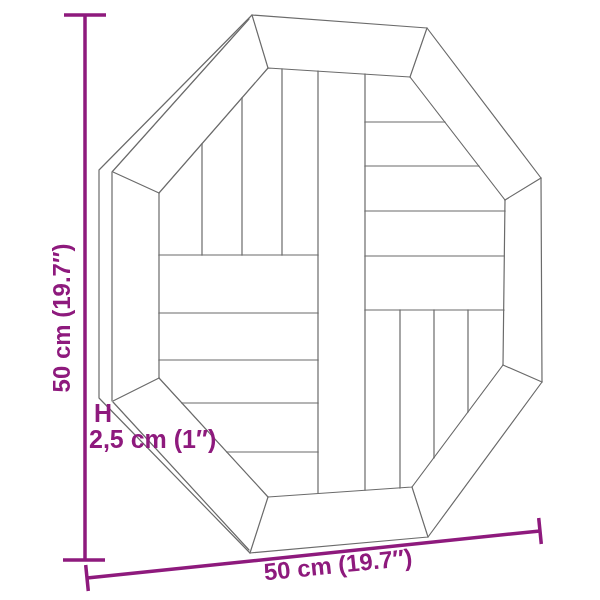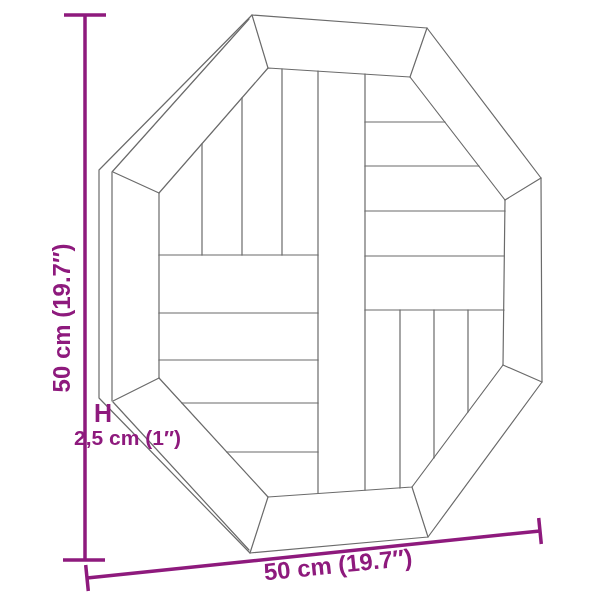--- a/index.html
+++ b/index.html
@@ -24,22 +24,22 @@
     left: 62px; top: 318px;
     font-size: 24px;
     transform: translate(-50%, -50%) rotate(-90deg);
   }
   #label-width {
     left: 338px; top: 565px;
     font-size: 24px;
     transform: translate(-50%, -50%) rotate(-5.9deg);
   }
   #label-thickness {
-    left: 74px; top: 427px;
-    font-size: 21px;
+    left: 89px; top: 427px;
+    font-size: 25px;
     text-align: right;
   }
   #label-hmark {
     left: 94px; top: 401px;
     font-size: 25px;
   }
 </style>
 </head>
 <body>
 

